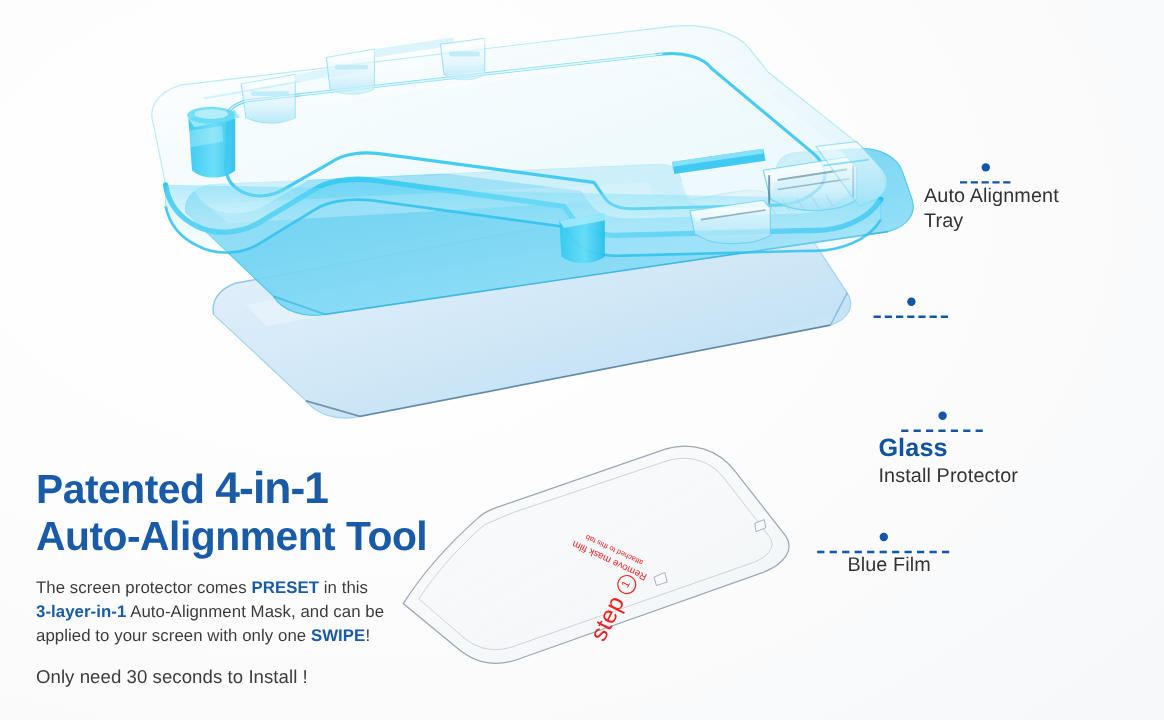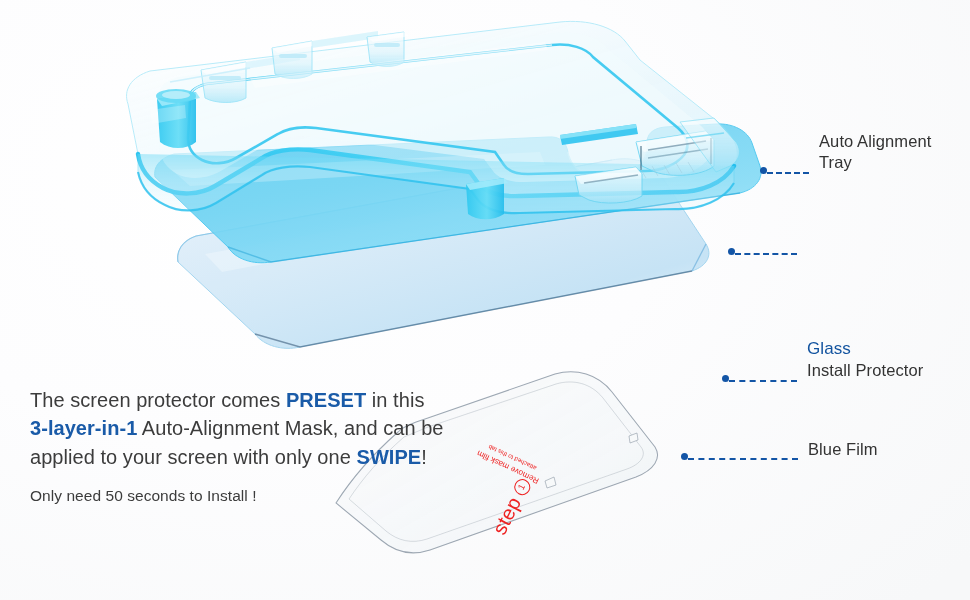--- a/index.html
+++ b/index.html
@@ -12,54 +12,54 @@
   #stage{
     position:relative;width:970px;height:600px;
     background:
       radial-gradient(ellipse 900px 600px at 28% 30%, #ffffff 0%, #fdfdfe 45%, #f7f8f9 100%);
     overflow:hidden;
   }
   #artboard{position:absolute;inset:0;}
   #artboard svg{display:block;width:970px;height:600px;}
 
   
-  .callout{position:absolute;display:flex;align-items:flex-end;}
+  .callout{position:absolute;display:flex;align-items:center;flex-direction:column;}
   .dot{
     width:7px;height:7px;border-radius:50%;
     background:#1355a6;flex:0 0 auto;margin-top:5px;
   }
   .dash{
     height:0;border-top:2px dashed #1355a6;
     margin-top:8px;flex:0 0 auto;
   }
   .ctext{margin-left:10px;line-height:1.30;white-space:nowrap;}
   .ctext .l1,.ctext .l2{display:block;}
   .t-dark{color:#333333;font-size:16.5px;font-weight:400;letter-spacing:.1px;}
   .t-cyan{color:#29a3e8;font-size:16.5px;font-weight:700;letter-spacing:.1px;}
-  .t-navy{color:#12539f;font-size:17px;font-weight:400;letter-spacing:.1px;}
+  .t-navy{color:#12539f;font-size:21px;font-weight:700;letter-spacing:.1px;}
 
   #co-tray{left:760px;top:131px;}
   #co-tray .dash{width:42px;}
   #co-film{left:728px;top:243px;}
   #co-film .dash{width:62px;}
   #co-glass{left:722px;top:338px;}
   #co-glass .dash{width:68px;}
   #co-mask{left:681px;top:439px;}
   #co-mask .dash{width:110px;}
 
   
   #copy{position:absolute;left:30px;top:386px;width:420px;}
   #headline{
     color:#1a5ba8;font-weight:700;font-size:34px;line-height:1.13;
     letter-spacing:-0.4px;margin:0 0 14px 0;
   }
   #headline .bigger{font-size:37px;letter-spacing:-0.8px;}
   #headline .hl2{display:block;}
   #body1{
-    color:#3c3c3c;font-size:20px;line-height:1.42;margin:0 0 14px 0;
+    color:#3c3c3c;font-size:14px;line-height:1.42;margin:0 0 14px 0;
     letter-spacing:.05px;
   }
   #body2{
     color:#3c3c3c;font-size:15.5px;line-height:1.42;margin:0;letter-spacing:.05px;
   }
   .em{color:#1a5ba8;font-weight:700;}
 
   
   #tabnote{
     position:absolute;left:462px;top:452px;width:96px;
@@ -396,21 +396,25 @@
 
   <div class="callout" id="co-mask">
     <span class="dot"></span>
     <span class="dash"></span>
     <span class="ctext">
       <span class="l1 t-dark">Blue Film</span>
     </span>
   </div>
 
   <div id="copy">
+    <h1 id="headline">
+      <span>Patented </span><span class="bigger">4-in-1</span>
+      <span class="hl2">Auto-Alignment Tool</span>
+    </h1>
     <p id="body1">
       <span>The screen protector comes </span><span class="em">PRESET</span><span> in this</span><br>
       <span class="em">3-layer-in-1</span><span> Auto-Alignment Mask, and can be</span><br>
       <span>applied to your screen with only one </span><span class="em">SWIPE</span><span>!</span>
     </p>
-    <p id="body2">Only need 50 seconds to Install !</p>
+    <p id="body2">Only need 30 seconds to Install !</p>
   </div>
 
 </div>
 
 </body></html>

